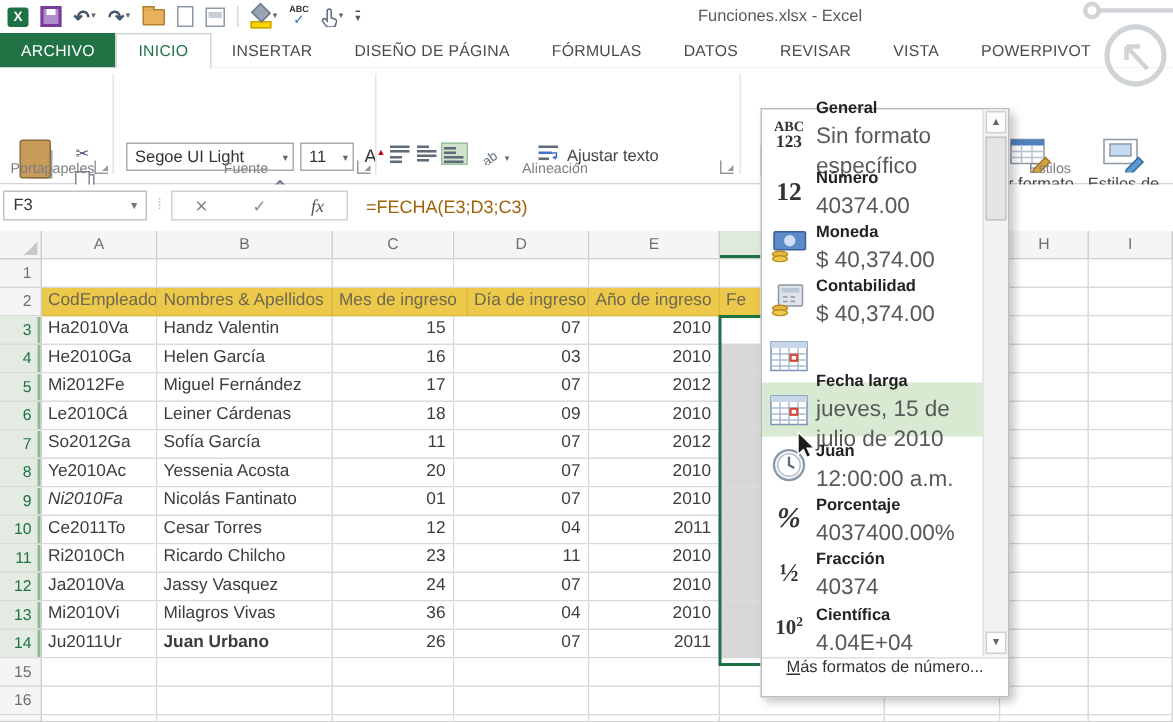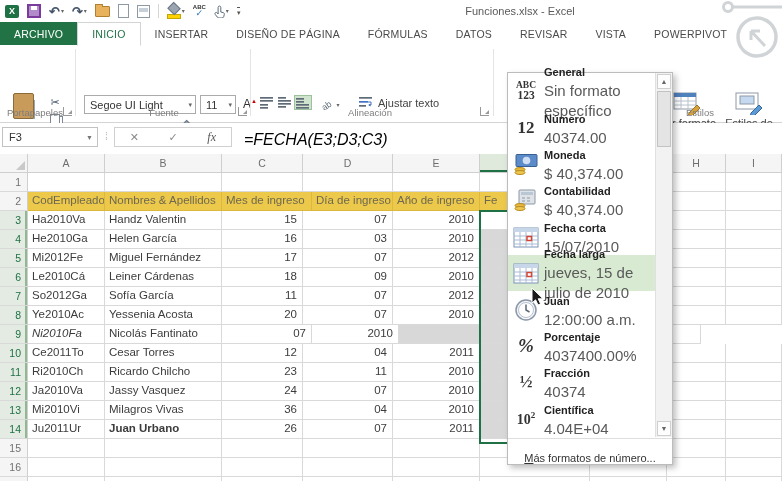--- a/index.html
+++ b/index.html
@@ -68,21 +68,21 @@
   .numfmt .nfarrow{width:16px;background:#cfe6cf;border-left:1px solid #1e7145;display:flex;align-items:center;justify-content:center;font-size:7px;color:#333;}
   
   .fbar{position:absolute;top:123px;left:0;right:0;height:31px;background:#fff;border-bottom:1px solid #d4d4d4;}
   .namebox{position:absolute;left:2px;top:4px;width:96px;height:20px;border:1px solid #c2c2c2;display:flex;align-items:center;box-sizing:border-box;}
   .namebox .nbtxt{flex:1;padding-left:6px;font-size:11px;color:#333;}
   .namebox .nbarrow{width:15px;font-size:7px;color:#777;text-align:center;}
   .fdots{position:absolute;left:105px;top:8px;color:#bbb;font-size:10px;letter-spacing:0;}
   .fbox{position:absolute;left:114px;top:4px;width:118px;height:20px;border:1px solid #d0d0d0;box-sizing:border-box;display:flex;align-items:center;}
   .fbox span{flex:1;text-align:center;color:#8a8a8a;font-size:11px;}
   .fx{font-family:"Liberation Serif",serif;font-style:italic;color:#555!important;font-size:12px!important;}
-  .ftext{position:absolute;left:244px;top:8px;font-size:16px;color:#000000;font-style:italic;}
+  .ftext{position:absolute;left:244px;top:8px;font-size:12px;color:#a16207;}
   
   .grid{position:absolute;top:154px;left:0;right:0;bottom:0;overflow:hidden;background:#fff;}
   .col-row{display:flex;height:19px;}
   .corner{width:28px;height:19px;background:#f5f5f5;border-right:1px solid #cfcfcf;border-bottom:1px solid #cfcfcf;box-sizing:border-box;position:relative;flex-shrink:0;}
   .corner:after{content:"";position:absolute;right:2px;bottom:2px;width:0;height:0;border-left:9px solid transparent;border-bottom:9px solid #c9c9c9;}
   .ch{height:19px;box-sizing:border-box;background:#f5f5f5;border-right:1px solid #cfcfcf;border-bottom:1px solid #cfcfcf;
       font-size:10.5px;color:#6e6e6e;text-align:center;line-height:18px;flex-shrink:0;}
   .ch.hl{background:#dfe9dc;color:#1e7145;box-shadow:inset 0 -2px 0 #1e7145;}
   .g-row{display:flex;height:19px;}
   .rh{width:28px;box-sizing:border-box;background:#f5f5f5;border-right:1px solid #cfcfcf;border-bottom:1px solid #d9d9d9;
@@ -111,21 +111,21 @@
   .dd-12{font-family:"Liberation Serif",serif;font-weight:bold;font-size:17px;color:#333;}
   .dd-pct{font-family:"Liberation Serif",serif;font-weight:bold;font-style:italic;font-size:19px;color:#333;}
   .dd-frac{font-family:"Liberation Serif",serif;font-weight:bold;font-size:17px;color:#333;}
   .dd-sci{font-family:"Liberation Serif",serif;font-weight:bold;font-size:14px;color:#333;}
   .dd-sci sup{font-size:9px;}
   .ndd-scroll{position:absolute;right:0;top:0;width:17px;height:364px;background:#f2f2f2;border-left:1px solid #e0e0e0;box-sizing:border-box;}
   .sb{position:absolute;left:1px;right:1px;height:15px;background:#fdfdfd;border:1px solid #cfcfcf;color:#666;font-size:7px;
       display:flex;align-items:center;justify-content:center;box-sizing:border-box;}
   .sb.up{top:1px;} .sb.dn{bottom:1px;}
   .sthumb{position:absolute;left:1px;right:1px;top:18px;height:56px;background:#e4e4e4;border:1px solid #c3c3c3;box-sizing:border-box;}
-  .ndd-footer{position:absolute;left:0;right:0;bottom:0;height:25px;border-top:1px solid #dedede;display:flex;align-items:flex-end;
+  .ndd-footer{position:absolute;left:0;right:0;bottom:0;height:25px;border-top:1px solid #dedede;display:flex;align-items:flex-start;
       justify-content:center;font-size:11px;color:#333;background:#fff;}
   
   .cursor{position:absolute;left:531px;top:287px;z-index:50;pointer-events:none;}
   .watermark{position:absolute;left:716px;top:0;z-index:40;pointer-events:none;opacity:.85;}
   .cfic{left:627px;top:45px;}
 </style>
 </head>
 <body>
 
 <div class="app">
@@ -513,20 +513,21 @@
           <div class="gc num" style="width: 87px;">2010</div>
           <div class="gc selcell" style="width: 110px;"></div>
           <div class="gc" style="width: 77px;"></div>
           <div class="gc" style="width: 59px;"></div>
           <div class="gc" style="width: 56px;"></div>
         </div>
         <div class="g-row">
           <div class="rh sel">9</div>
           <div class="gc" style="width: 77px; font-style: italic;">Ni2010Fa</div>
           <div class="gc" style="width: 117px;">Nicolás Fantinato</div>
+          <div class="gc num" style="width: 81px;">01</div>
           <div class="gc num" style="width: 90px;">07</div>
           <div class="gc num" style="width: 87px;">2010</div>
           <div class="gc selcell" style="width: 110px;"></div>
           <div class="gc" style="width: 77px;"></div>
           <div class="gc" style="width: 59px;"></div>
           <div class="gc" style="width: 56px;"></div>
         </div>
         <div class="g-row">
           <div class="rh sel">10</div>
           <div class="gc" style="width: 77px;">Ce2011To</div>
@@ -669,21 +670,20 @@
         </div>
         <div class="ndd-item">
           <span class="ndd-ic">
             <svg width="26" height="22">
               <rect x="1" y="2" width="24" height="19" fill="#fff" stroke="#7a94b8"></rect>
               <rect x="1" y="2" width="24" height="4" fill="#c8d6ea"></rect>
               <path d="M1 10h24M1 14h24M1 18h24M7 6v15M13 6v15M19 6v15" stroke="#a9bcd4" fill="none"></path>
               <rect x="14" y="10.5" width="4.5" height="4" fill="#fff" stroke="#d14836" stroke-width="1.5"></rect>
             </svg>
           </span>
-          <span class="ndd-tx"><span class="ndd-title">Fecha corta</span><br><span class="ndd-sample">15/07/2010</span></span>
         </div>
         <div class="ndd-item hl">
           <span class="ndd-ic">
             <svg width="26" height="22">
               <rect x="1" y="2" width="24" height="19" fill="#fff" stroke="#7a94b8"></rect>
               <rect x="1" y="2" width="24" height="4" fill="#c8d6ea"></rect>
               <path d="M1 10h24M1 14h24M1 18h24M7 6v15M13 6v15M19 6v15" stroke="#a9bcd4" fill="none"></path>
               <rect x="14" y="10.5" width="4.5" height="4" fill="#fff" stroke="#d14836" stroke-width="1.5"></rect>
             </svg>
           </span>

